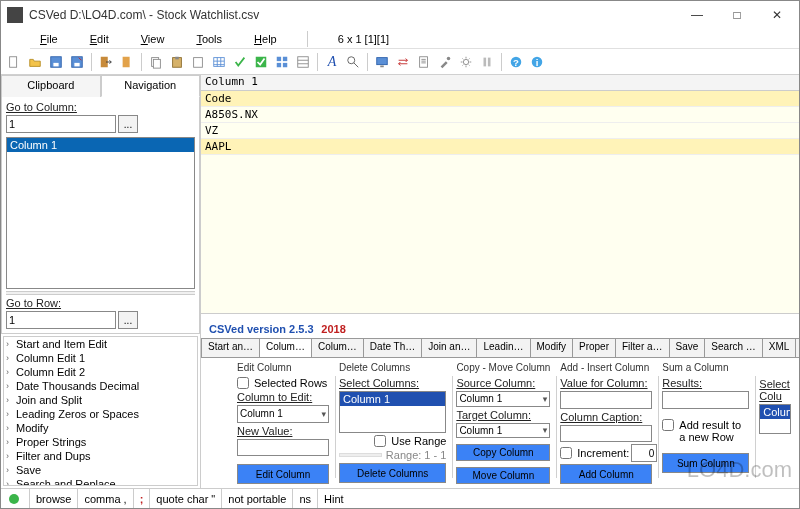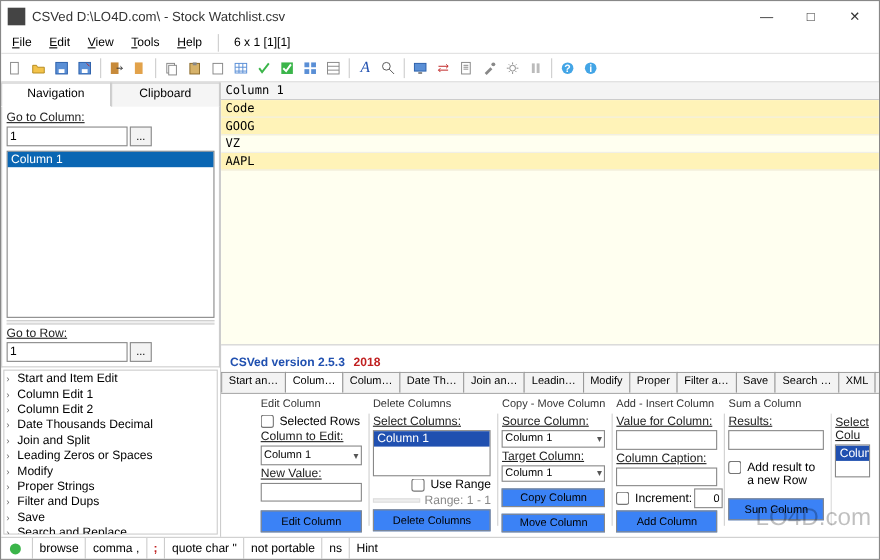--- a/index.html
+++ b/index.html
@@ -3,21 +3,21 @@
 <meta charset="utf-8">
 <style>
 * { box-sizing: border-box; margin: 0; padding: 0; font-family: "Segoe UI", Tahoma, sans-serif; font-size: 11px; }
 html, body { width: 800px; height: 509px; overflow: hidden; background: #fff; }
 .window { width: 800px; height: 509px; border: 1px solid #888; background: #fff; display: flex; flex-direction: column; }
 .titlebar { height: 28px; display: flex; align-items: center; padding: 0 2px 0 6px; color: #333; }
 .titlebar .app-icon { width: 16px; height: 16px; background: #444; margin-right: 6px; }
 .titlebar .title { flex: 1; font-size: 12px; }
 .titlebar .winbtns { display: flex; }
 .titlebar .winbtn { width: 40px; height: 25px; display: flex; align-items: center; justify-content: center; font-size: 12px; color: #333; }
-.menubar { height: 20px; display: flex; align-items: center; padding: 0 4px; gap: 4px; border-bottom: 1px solid #e0e0e0; }
+.menubar { height: 20px; display: flex; align-items: center; padding: 0 4px; gap: 20px; border-bottom: 1px solid #e0e0e0; margin-left: 29px; }
 .menubar .menuitem { padding: 2px 6px; }
 .menubar .menuitem u { text-decoration: underline; }
 .menubar .sep { width:1px; height:16px; background:#ccc; margin:0 4px;}
 .toolbar { height: 26px; display: flex; align-items: center; padding: 2px 4px; gap: 3px; border-bottom: 1px solid #d0d0d0; }
 .tbtn { width: 18px; height: 18px; display:flex; align-items:center; justify-content:center; border-radius:2px;}
 .tbtn svg { width:14px; height:14px; }
 .tsep { width:1px; height:18px; background:#ccc; margin:0 2px; }
 .body { flex:1; display:flex; min-height:0; }
 .sidebar { width: 200px; border-right:1px solid #ccc; display:flex; flex-direction:column; }
 .tabs-top { display:flex; height:22px; }
@@ -230,22 +230,22 @@
         <svg viewBox="0 0 16 16">
           <circle cx="8" cy="8" r="6" fill="#43a5e6"></circle>
           <text x="8" y="12" text-anchor="middle" fill="#fff" font-size="10" font-weight="bold">i</text>
         </svg>
       </div>
   </div>
 
   <div class="body">
     <div class="sidebar">
       <div class="tabs-top">
+        <div class="tab-top">Clipboard</div>
         <div class="tab-top active">Navigation</div>
-        <div class="tab-top">Clipboard</div>
       </div>
       <div class="nav-body">
         <div class="label">Go to Column:</div>
         <div class="row-inline">
           <input class="small-input" value="1" style="">
           <div class="browse-btn">...</div>
         </div>
         <div class="colbox">
           <div class="selitem">Column 1</div>
         </div>
@@ -301,21 +301,21 @@
             <span class="chev">›</span>
             <span>Search and Replace</span>
           </div>
         </div>
     </div>
 
     <div class="main">
       <div class="grid-header">Column 1</div>
       <div class="grid-area" id="gridrows">
           <div class="gridrow hl">Code</div>
-          <div class="gridrow hl">GOOG</div>
+          <div class="gridrow">A850S.NX</div>
           <div class="gridrow">VZ</div>
           <div class="gridrow hl">AAPL</div>
         </div>
 
       <div class="version-line">
         <span class="blue">CSVed version 2.5.3</span>&nbsp;&nbsp;<span class="red">2018</span>
       </div>
 
       <div class="tabstrip" id="btabs">
           <div class="tab">Start an…</div>

